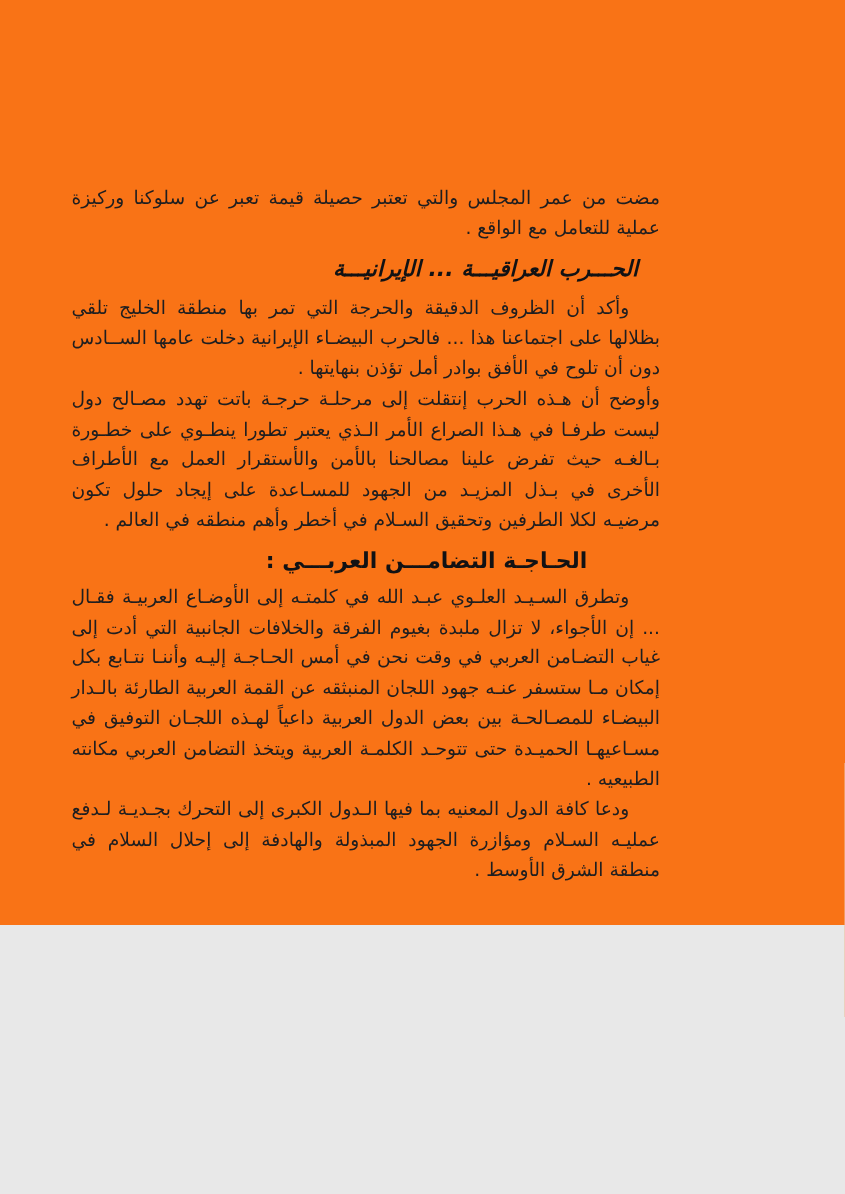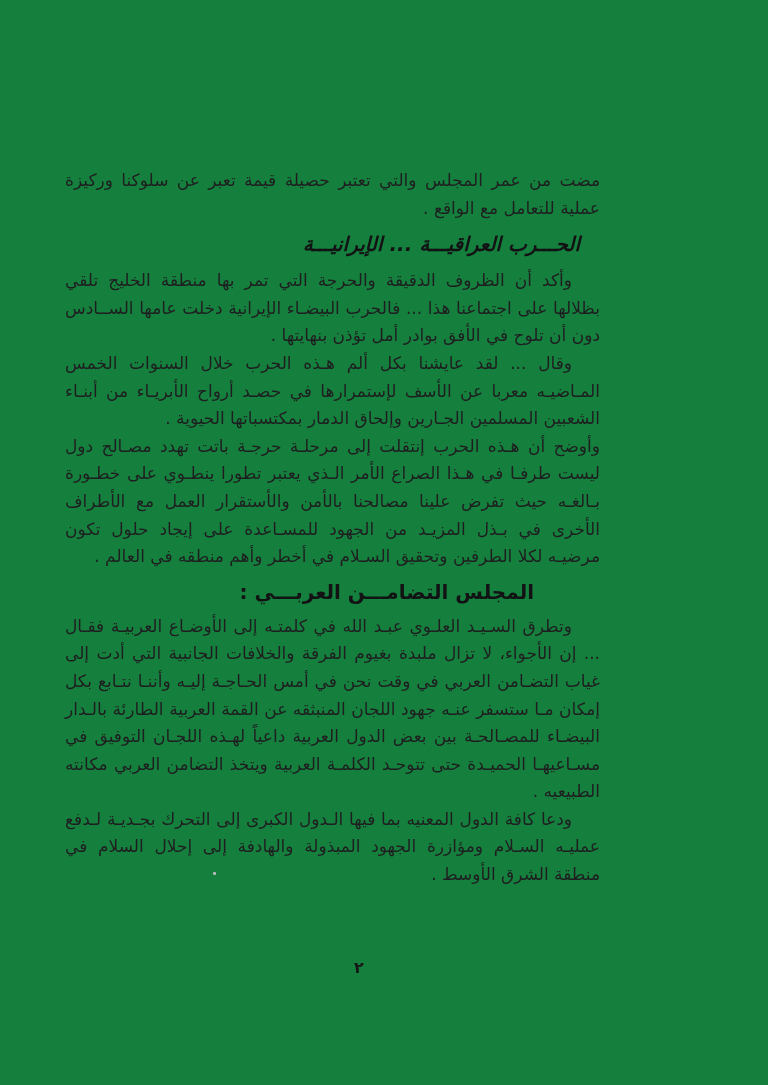--- a/index.html
+++ b/index.html
@@ -3,23 +3,23 @@
 <meta charset="utf-8">
 <style>
   html, body {
     margin: 0;
     padding: 0;
     background: #e8e8e8;
   }
   .page {
     position: relative;
     width: 768px;
-    height: 1085px;
+    height: 841px;
     margin: 0 auto;
-    background: #15803d;
+    background: #f97316;
     overflow: hidden;
     font-family: "DejaVu Sans", sans-serif;
     color: #1d1d1f;
   }
   .text-block {
     position: absolute;
     top: 167px;
     left: 65px;
     width: 535px;
     direction: rtl;
@@ -81,25 +81,24 @@
 <div class="page">
 
   <div class="text-block">
 
     <p class="para no-indent">مضت من عمر المجلس والتي تعتبر حصيلة قيمة تعبر عن سلوكنا وركيزة عملية للتعامل مع الواقع .</p>
 
     <div class="heading heading-1">الحـــرب العراقيـــة ... الإيرانيـــة</div>
 
     <p class="para">وأكد أن الظروف الدقيقة والحرجة التي تمر بها منطقة الخليج تلقي بظلالها على اجتماعنا هذا ... فالحرب البيضـاء الإيرانية دخلت عامها الســادس دون أن تلوح في الأفق بوادر أمل تؤذن بنهايتها .</p>
 
-    <p class="para">وقال ... لقد عايشنا بكل ألم هـذه الحرب خلال السنوات الخمس المـاضيـه معربا عن الأسف لإستمرارها في حصـد أرواح الأبريـاء من أبنـاء الشعبين المسلمين الجـارين وإلحاق الدمار بمكتسباتها الحيوية .</p>
 
     <p class="para no-indent">وأوضح أن هـذه الحرب إنتقلت إلى مرحلـة حرجـة باتت تهدد مصـالح دول ليست طرفـا في هـذا الصراع الأمر الـذي يعتبر تطورا ينطـوي على خطـورة بـالغـه حيث تفرض علينا مصالحنا بالأمن والأستقرار العمل مع الأطراف الأخرى في بـذل المزيـد من الجهود للمسـاعدة على إيجاد حلول تكون مرضيـه لكلا الطرفين وتحقيق السـلام في أخطر وأهم منطقه في العالم .</p>
 
-    <div class="heading heading-2">المجلس التضامـــن العربـــي :</div>
+    <div class="heading heading-2">الحـاجـة التضامـــن العربـــي :</div>
 
     <p class="para">وتطرق السـيـد العلـوي عبـد الله في كلمتـه إلى الأوضـاع العربيـة فقـال ... إن الأجواء، لا تزال ملبدة بغيوم الفرقة والخلافات الجانبية التي أدت إلى غياب التضـامن العربي في وقت نحن في أمس الحـاجـة إليـه وأننـا نتـابع بكل إمكان مـا ستسفر عنـه جهود اللجان المنبثقه عن القمة العربية الطارئة بالـدار البيضـاء للمصـالحـة بين بعض الدول العربية داعياً لهـذه اللجـان التوفيق في مسـاعيهـا الحميـدة حتى تتوحـد الكلمـة العربية ويتخذ التضامن العربي مكانته الطبيعيه .</p>
 
     <p class="para">ودعا كافة الدول المعنيه بما فيها الـدول الكبرى إلى التحرك بجـديـة لـدفع عمليـه السـلام ومؤازرة الجهود المبذولة والهادفة إلى إحلال السلام في منطقة الشرق الأوسط .</p>
 
   </div>
 
   <div class="scan-speck"></div>
 
   <div class="page-number">٢</div>

